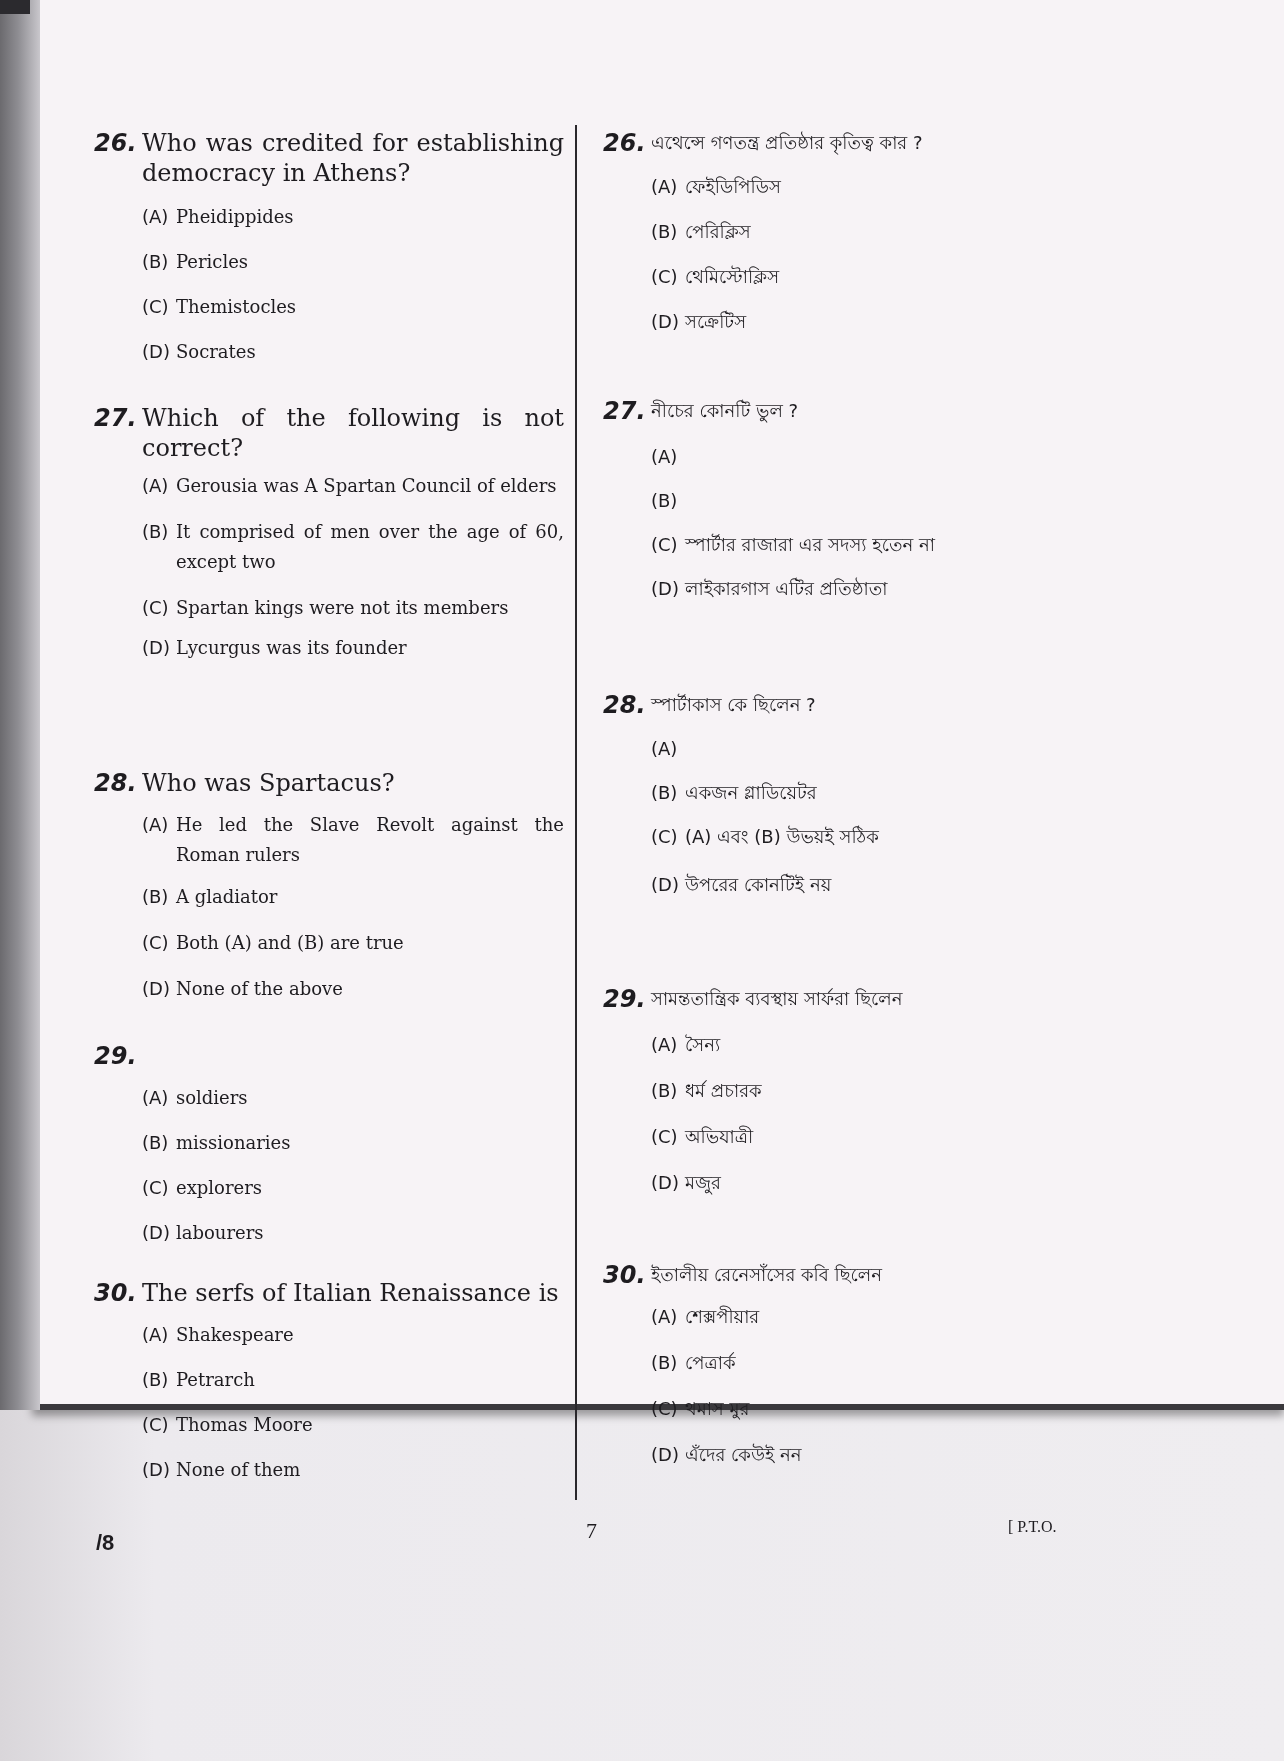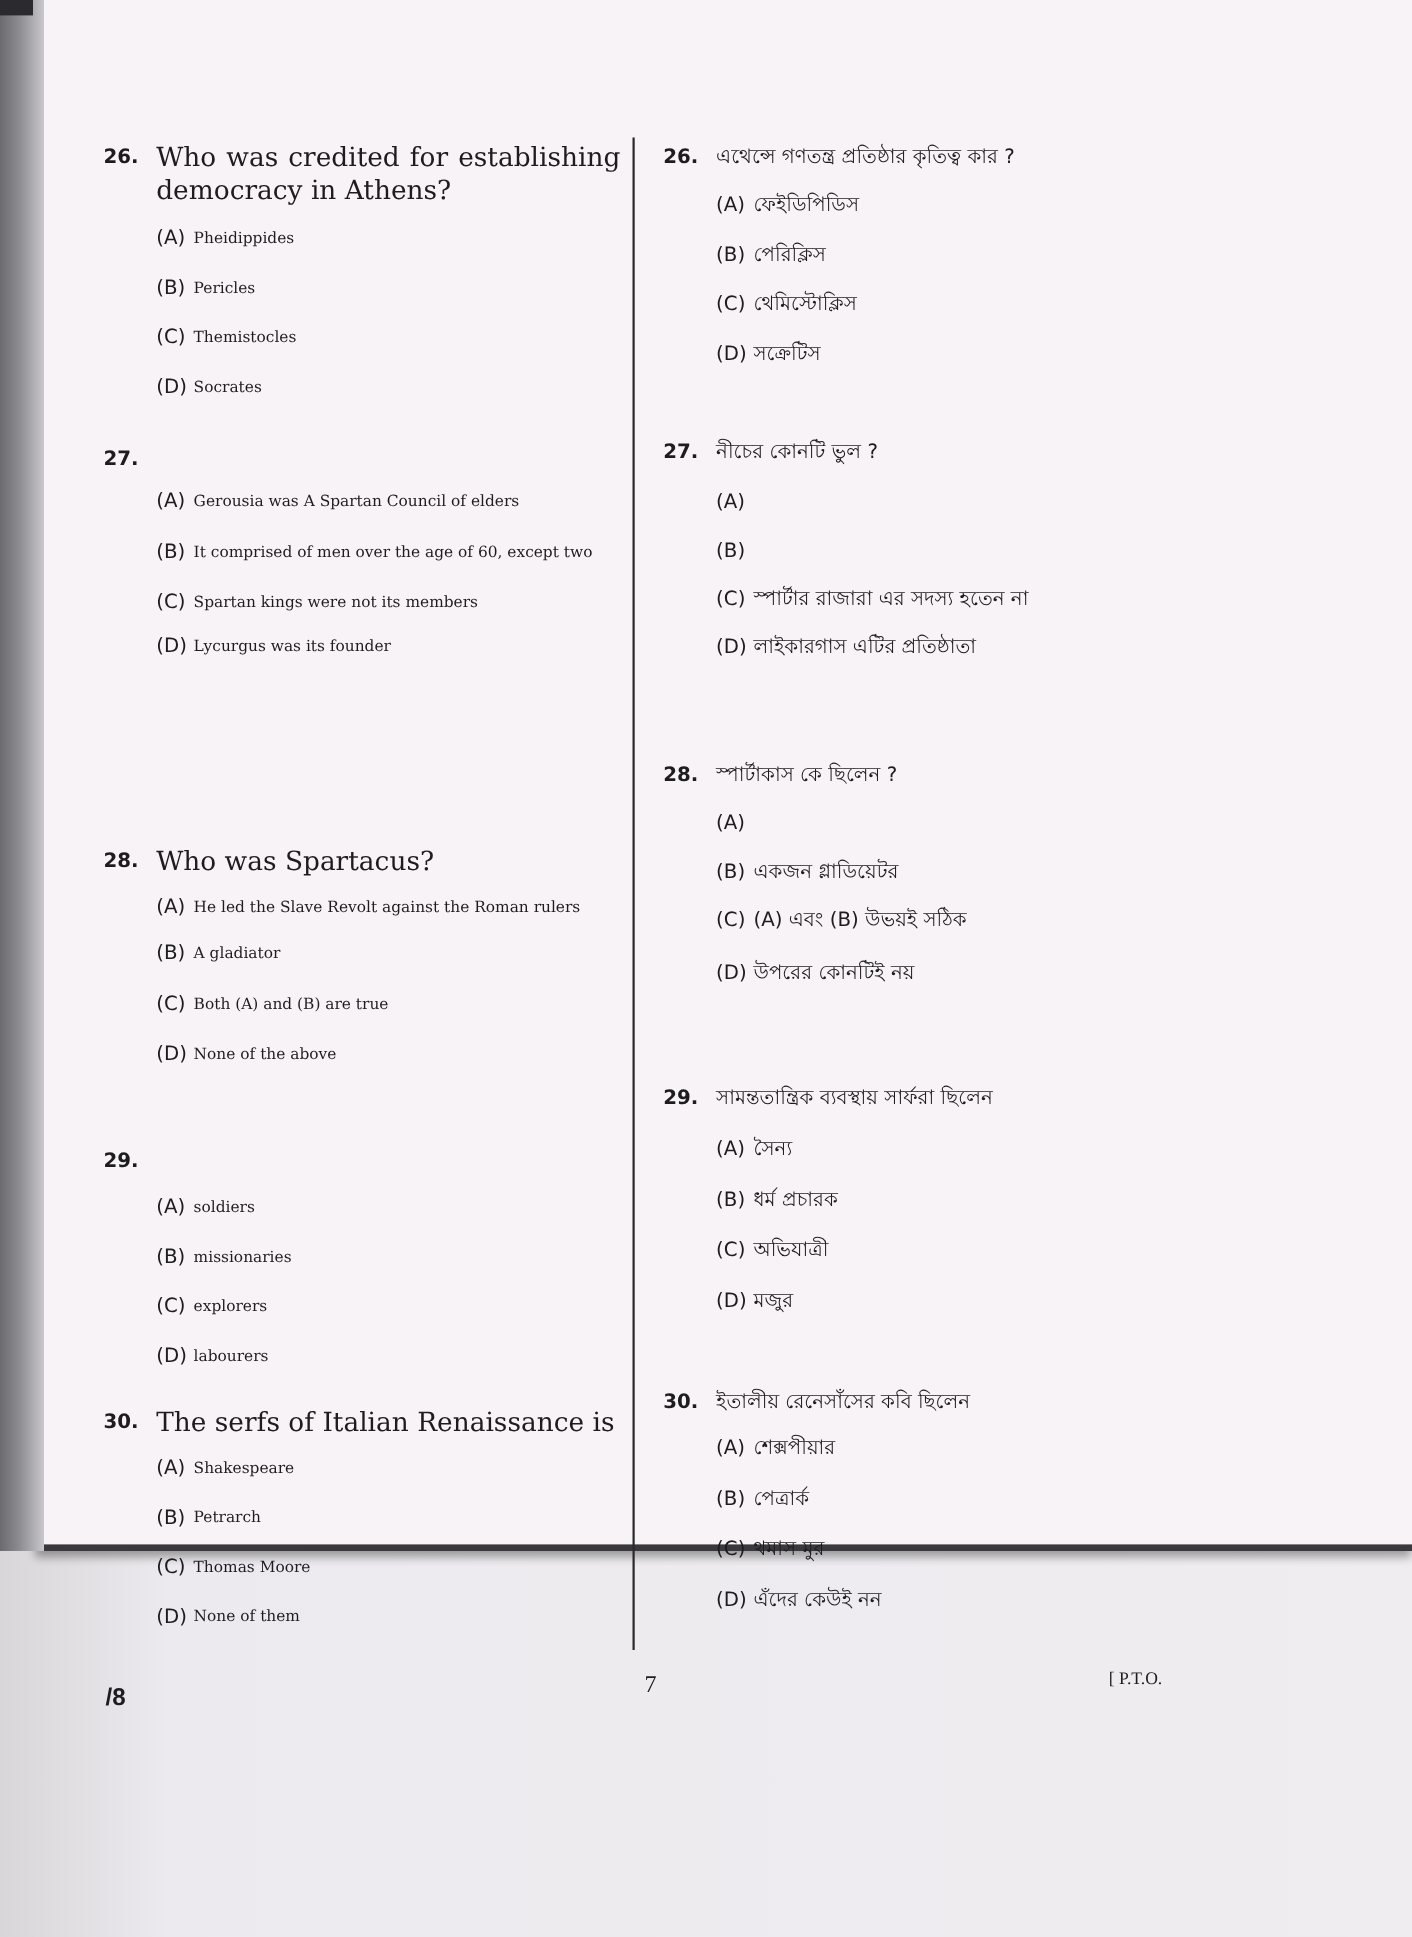--- a/index.html
+++ b/index.html
@@ -34,26 +34,26 @@
     .column {
       position: absolute; top: 128px;
     }
     .col-en { left: 94px; width: 470px; }
     .col-bn { left: 603px; width: 500px; }
 
     .question { position: absolute; left: 0; width: 100%; }
     .q-head { display: flex; align-items: flex-start; }
     .q-num {
       font-family: "DejaVu Sans", sans-serif; font-weight: bold;
-      font-size: 18px; width: 48px; flex: none; line-height: 30px;
+      font-size: 24px; width: 48px; flex: none; line-height: 30px; font-style: italic;
     }
     .q-text { font-size: 24px; line-height: 30px; text-align: justify; }
     .opt { display: flex; align-items: flex-start; margin-left: 48px; }
     .opt-letter { font-family: "DejaVu Sans", sans-serif; font-size: 18px; width: 34px; flex: none; line-height: 30px; }
-    .opt-text { font-size: 14px; line-height: 30px; text-align: justify; }
+    .opt-text { font-size: 18px; line-height: 30px; text-align: justify; }
     .col-bn .q-text, .col-bn .opt-text { font-family: "DejaVu Sans", sans-serif; font-size: 18px; }
 
     .footer-left {
       position: absolute; left: 96px; top: 1530px;
       font-family: "Liberation Sans", sans-serif; font-weight: bold; font-size: 22px;
     }
     .footer-center {
       position: absolute; left: 586px; top: 1518px;
       font-family: "Liberation Serif", serif; font-size: 22px;
     }
@@ -93,20 +93,21 @@
       </div>
     <div class="opt" style="margin-top:15px;">
         <span class="opt-letter">(D)</span>
         <span class="opt-text">Socrates</span>
       </div>
   </div>
 
   <div class="question" style="top:275px;">
     <div class="q-head">
       <span class="q-num">27.</span>
+      <span class="q-text">Which of the following is not correct?</span>
     </div>
     <div class="opt" style="margin-top:8px;">
         <span class="opt-letter">(A)</span>
         <span class="opt-text">Gerousia was A Spartan Council of elders</span>
       </div>
     <div class="opt" style="margin-top:16px;">
         <span class="opt-letter">(B)</span>
         <span class="opt-text">It comprised of men over the age of 60, except two</span>
       </div>
     <div class="opt" style="margin-top:16px;">

